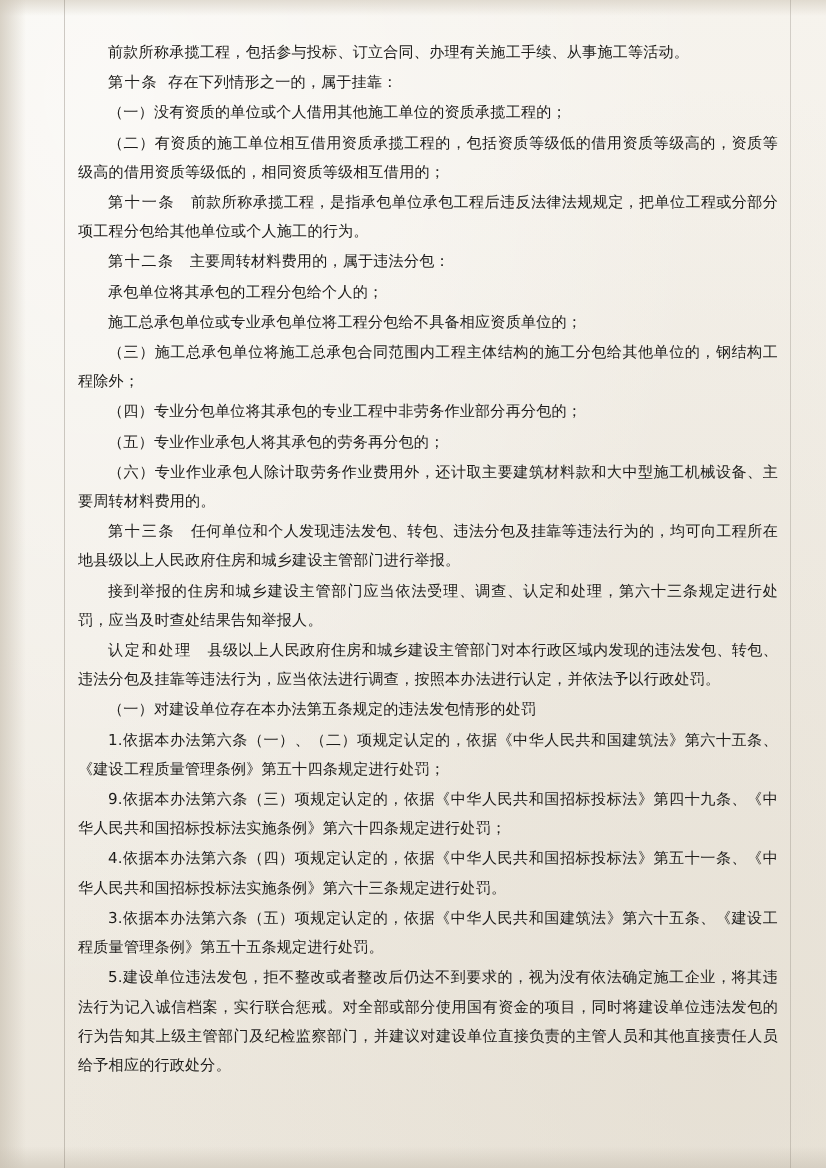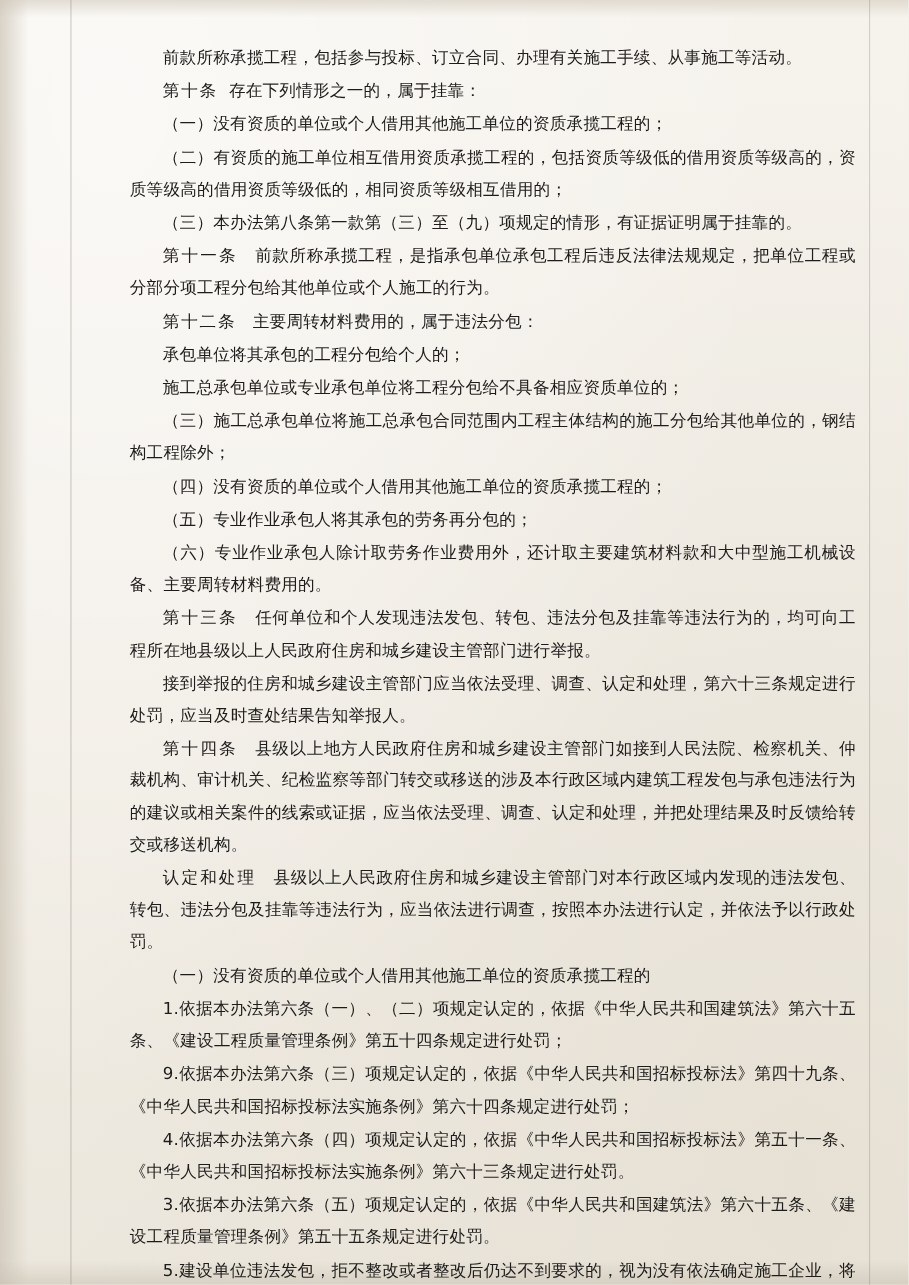--- a/index.html
+++ b/index.html
@@ -77,21 +77,20 @@
     color: #1d1c1a;
     text-align: justify;
     text-justify: inter-ideograph;
     letter-spacing: 0.2px;
     font-family: "DejaVu Sans", sans-serif;
     font-weight: 500;
     text-rendering: geometricPrecision;
   }
   p.indent {
     text-indent: 30px;
-    margin-left: 40px;
   }
   .strong-art {
     font-weight: 400;
     letter-spacing: 1.6px;
   }
   .gap-sm { margin-top: 2px; }
 </style>
 </head>
 <body>
 
@@ -104,47 +103,45 @@
 
   <div class="content">
     <p class="para indent"><span>前款所称承揽工程，包括参与投标、订立合同、办理有关施工手续、从事施工等活动。</span></p>
 
     <p class="para indent"><span class="strong-art">第十条</span>&nbsp;&nbsp;<span>存在下列情形之一的，属于挂靠：</span></p>
 
     <p class="para indent"><span>（一）没有资质的单位或个人借用其他施工单位的资质承揽工程的；</span></p>
 
     <p class="para indent"><span>（二）有资质的施工单位相互借用资质承揽工程的，包括资质等级低的借用资质等级高的，资质等级高的借用资质等级低的，相同资质等级相互借用的；</span></p>
 
-    <p class="para indent"><span>（三）本办法第八条第一款第（三）至（九）项规定的情形，有证据证明属于挂靠的。</span></p>
 
     <p class="para indent"><span class="strong-art">第十一条</span>&nbsp;&nbsp;&nbsp;<span>前款所称承揽工程，是指承包单位承包工程后违反法律法规规定，把单位工程或分部分项工程分包给其他单位或个人施工的行为。</span></p>
 
     <p class="para indent"><span class="strong-art">第十二条</span>&nbsp;&nbsp;&nbsp;<span>主要周转材料费用的，属于违法分包：</span></p>
 
     <p class="para indent"><span>承包单位将其承包的工程分包给个人的；</span></p>
 
     <p class="para indent"><span>施工总承包单位或专业承包单位将工程分包给不具备相应资质单位的；</span></p>
 
     <p class="para indent"><span>（三）施工总承包单位将施工总承包合同范围内工程主体结构的施工分包给其他单位的，钢结构工程除外；</span></p>
 
-    <p class="para indent"><span>（四）没有资质的单位或个人借用其他施工单位的资质承揽工程的；</span></p>
+    <p class="para indent"><span>（四）专业分包单位将其承包的专业工程中非劳务作业部分再分包的；</span></p>
 
     <p class="para indent"><span>（五）专业作业承包人将其承包的劳务再分包的；</span></p>
 
     <p class="para indent"><span>（六）专业作业承包人除计取劳务作业费用外，还计取主要建筑材料款和大中型施工机械设备、主要周转材料费用的。</span></p>
 
     <p class="para indent"><span class="strong-art">第十三条</span>&nbsp;&nbsp;&nbsp;<span>任何单位和个人发现违法发包、转包、违法分包及挂靠等违法行为的，均可向工程所在地县级以上人民政府住房和城乡建设主管部门进行举报。</span></p>
 
     <p class="para indent"><span>接到举报的住房和城乡建设主管部门应当依法受理、调查、认定和处理，第六十三条规定进行处罚，应当及时查处结果告知举报人。</span></p>
 
-    <p class="para indent"><span class="strong-art">第十四条</span>&nbsp;&nbsp;&nbsp;<span>县级以上地方人民政府住房和城乡建设主管部门如接到人民法院、检察机关、仲裁机构、审计机关、纪检监察等部门转交或移送的涉及本行政区域内建筑工程发包与承包违法行为的建议或相关案件的线索或证据，应当依法受理、调查、认定和处理，并把处理结果及时反馈给转交或移送机构。</span></p>
 
     <p class="para indent"><span class="strong-art">认定和处理</span>&nbsp;&nbsp;&nbsp;<span>县级以上人民政府住房和城乡建设主管部门对本行政区域内发现的违法发包、转包、违法分包及挂靠等违法行为，应当依法进行调查，按照本办法进行认定，并依法予以行政处罚。</span></p>
 
-    <p class="para indent"><span>（一）没有资质的单位或个人借用其他施工单位的资质承揽工程的</span></p>
+    <p class="para indent"><span>（一）对建设单位存在本办法第五条规定的违法发包情形的处罚</span></p>
 
     <p class="para indent"><span>1.依据本办法第六条（一）、（二）项规定认定的，依据《中华人民共和国建筑法》第六十五条、《建设工程质量管理条例》第五十四条规定进行处罚；</span></p>
 
     <p class="para indent"><span>9.依据本办法第六条（三）项规定认定的，依据《中华人民共和国招标投标法》第四十九条、《中华人民共和国招标投标法实施条例》第六十四条规定进行处罚；</span></p>
 
     <p class="para indent"><span>4.依据本办法第六条（四）项规定认定的，依据《中华人民共和国招标投标法》第五十一条、《中华人民共和国招标投标法实施条例》第六十三条规定进行处罚。</span></p>
 
     <p class="para indent"><span>3.依据本办法第六条（五）项规定认定的，依据《中华人民共和国建筑法》第六十五条、《建设工程质量管理条例》第五十五条规定进行处罚。</span></p>
 
     <p class="para indent gap-sm"><span>5.建设单位违法发包，拒不整改或者整改后仍达不到要求的，视为没有依法确定施工企业，将其违法行为记入诚信档案，实行联合惩戒。对全部或部分使用国有资金的项目，同时将建设单位违法发包的行为告知其上级主管部门及纪检监察部门，并建议对建设单位直接负责的主管人员和其他直接责任人员给予相应的行政处分。</span></p>

